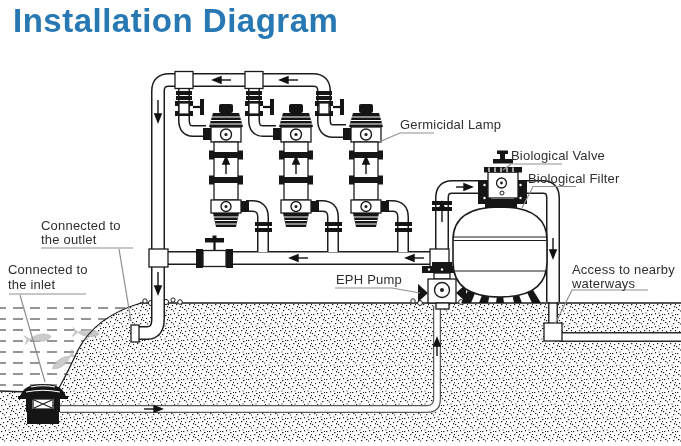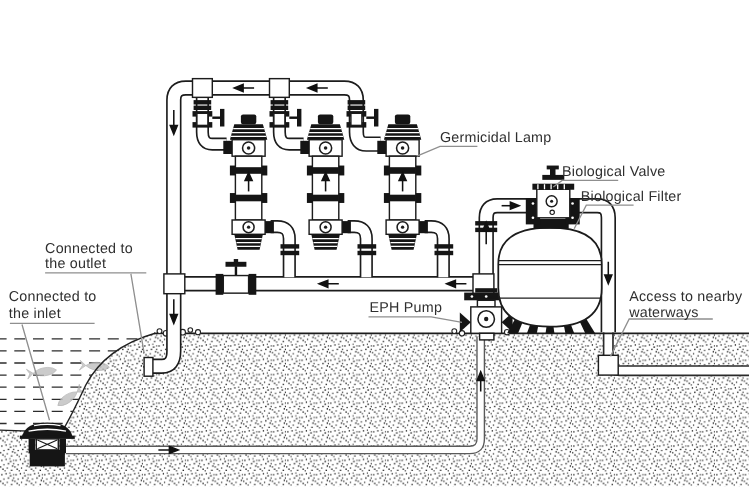--- a/index.html
+++ b/index.html
@@ -26,20 +26,21 @@
   .leader{fill:none;stroke:#8f8f8f;stroke-width:1.2;}
   .dash{stroke:#2c2c2c;stroke-width:1.2;stroke-dasharray:10 7;fill:none;}
   .fish{fill:#c3c3c3;stroke:#a8a8a8;stroke-width:.6;opacity:.85;}
   .tank{fill:#fff;stroke:#1c1c1c;stroke-width:1.6;}
   .thin{fill:none;stroke:#1c1c1c;stroke-width:1.1;}
 </style>
 </head>
 <body>
 
 <div id="stage">
+  <h1 id="title">Installation Diagram</h1>
 
   <svg width="681" height="446" viewBox="0 0 681 446">
     <defs>
       <pattern id="stipple" width="13" height="13" patternUnits="userSpaceOnUse">
         <rect width="13" height="13" fill="#fff"></rect>
         <g fill="#1b1b1b">
           <rect x="1" y="2" width="1.3" height="1.1"></rect>
             <rect x="5" y="1" width="1.1" height="1.3"></rect>
           <rect x="9" y="3" width="1.5" height="1.1"></rect>
             <rect x="3" y="6" width="1.1" height="1.1"></rect>

